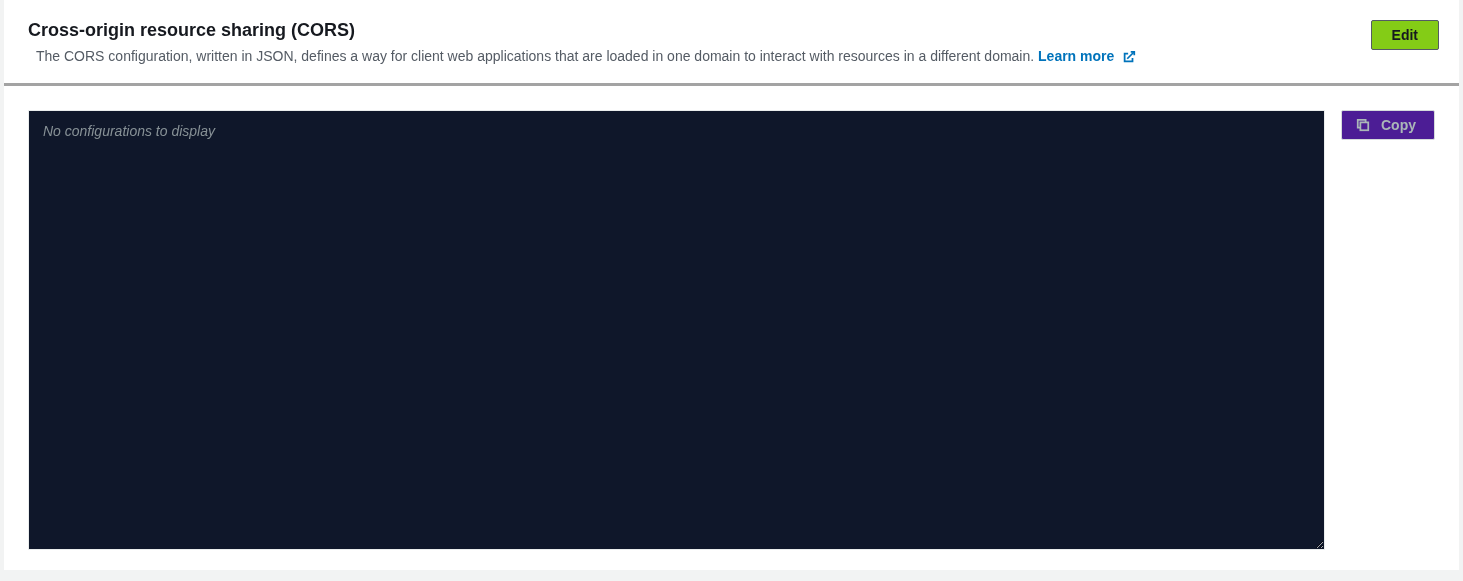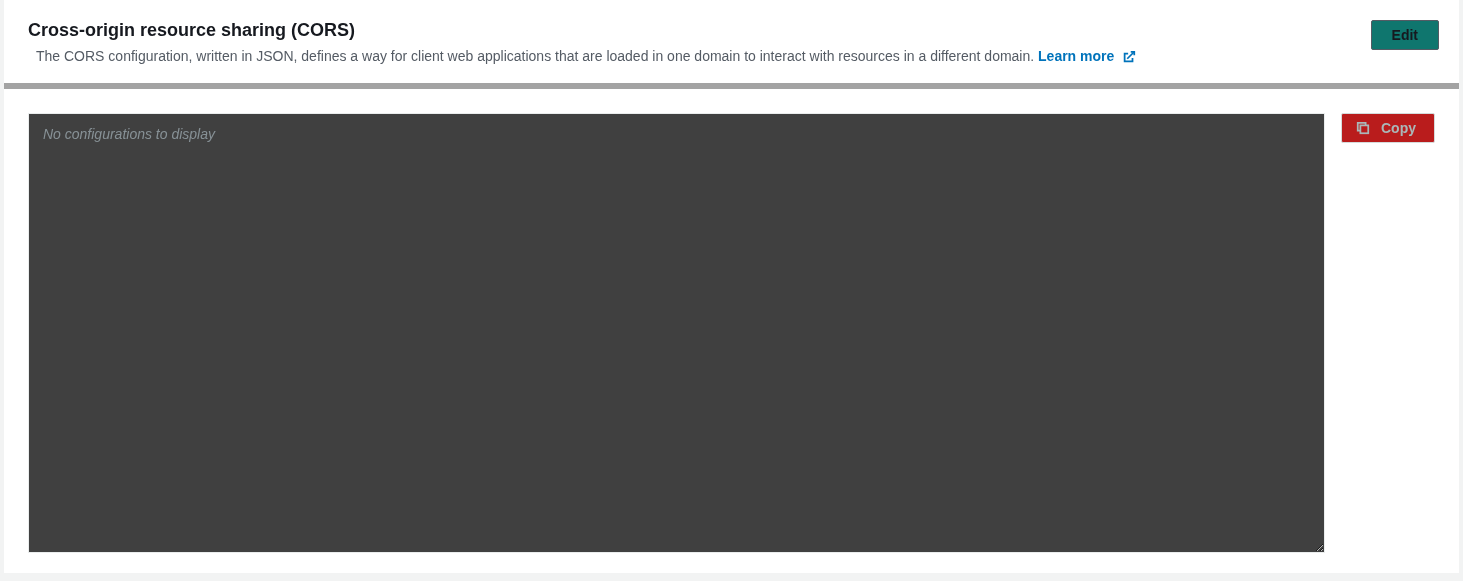--- a/index.html
+++ b/index.html
@@ -13,21 +13,21 @@
       font-size: 14px;
       color: #16191f;
       width: 1463px;
     }
     .panel {
       background: #ffffff;
       margin: 0 4px;
     }
     .panel-header {
       padding: 20px 20px 16px 24px;
-      border-bottom: 6px solid #a3a3a3;
+      border-bottom: 3px solid #a3a3a3;
       display: flex;
       align-items: flex-start;
       justify-content: space-between;
     }
     .panel-header-left {
       flex: 1;
     }
     .panel-title {
       font-size: 18px;
       font-weight: 700;
@@ -47,21 +47,21 @@
       display: inline-flex;
       align-items: center;
       gap: 8px;
       cursor: pointer;
     }
     .external-icon {
       display: inline-flex;
       align-items: center;
     }
     .edit-btn {
-      background: #0f766e;
+      background: #84cc16;
       border: 1px solid #545b64;
       color: #16191f;
       font-weight: 700;
       font-size: 14px;
       padding: 6px 20px;
       border-radius: 2px;
       cursor: pointer;
       margin-left: 16px;
     }
     .panel-body {
@@ -74,24 +74,24 @@
       flex: 1;
       border: 1px solid #eaeded;
       min-height: 440px;
       padding: 12px 14px;
       font-style: italic;
       color: #879196;
       font-size: 14px;
       resize: both;
       overflow: auto;
       position: relative;
-      background: #404040;
+      background: #0f172a;
     }
     .copy-btn {
-      background: #b91c1c;
+      background: #4c1d95;
       border: 1px solid #d5dbdb;
       color: #aab7b8;
       font-weight: 700;
       font-size: 14px;
       padding: 6px 18px 6px 14px;
       border-radius: 2px;
       cursor: default;
       display: inline-flex;
       align-items: center;
       gap: 11px;

